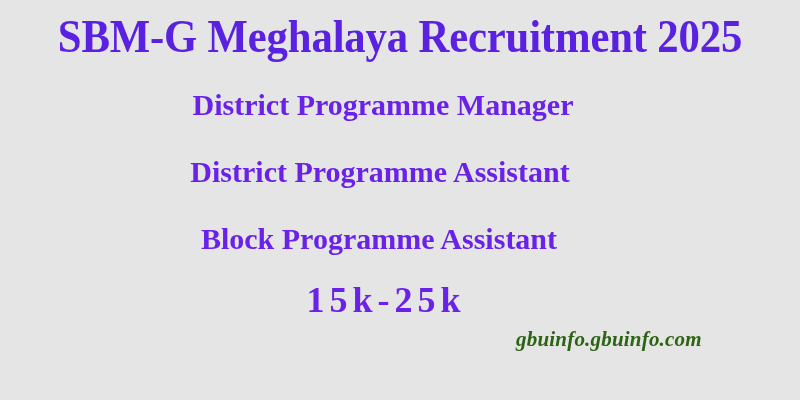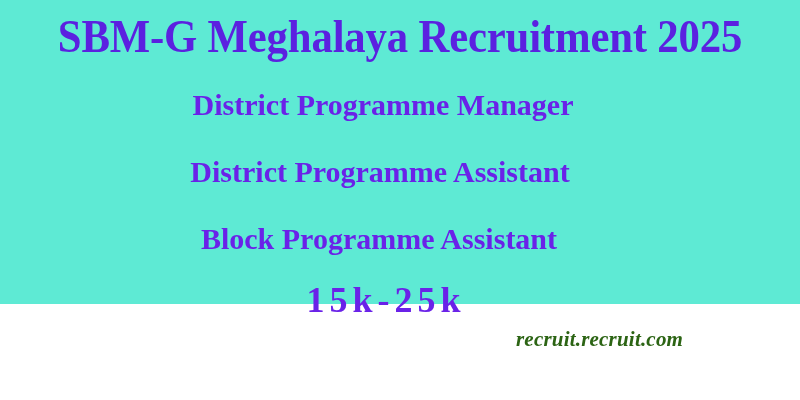--- a/index.html
+++ b/index.html
@@ -10,22 +10,22 @@
     width: 800px;
     height: 400px;
     background: #ffffff;
     font-family: "Liberation Serif", "DejaVu Serif", serif;
     overflow: hidden;
   }
 
   #poster {
     position: relative;
     width: 800px;
-    height: 304px;
-    background: #5eead4;
+    height: 400px;
+    background: #e5e5e5;
   }
 
   .line {
     position: absolute;
     white-space: nowrap;
     line-height: 1;
   }
 
   
   #title {
@@ -86,15 +86,15 @@
   <div class="line" id="title">SBM-G Meghalaya Recruitment 2025</div>
 
   <div class="line role" id="role-0">District Programme Manager</div>
 
   <div class="line role" id="role-1">District Programme Assistant</div>
 
   <div class="line role" id="role-2">Block Programme Assistant</div>
 
   <div class="line" id="salary">15k-25k</div>
 
-  <div class="line" id="website">recruit.recruit.com</div>
+  <div class="line" id="website">gbuinfo.gbuinfo.com</div>
 
 </div>
 
 </body></html>

